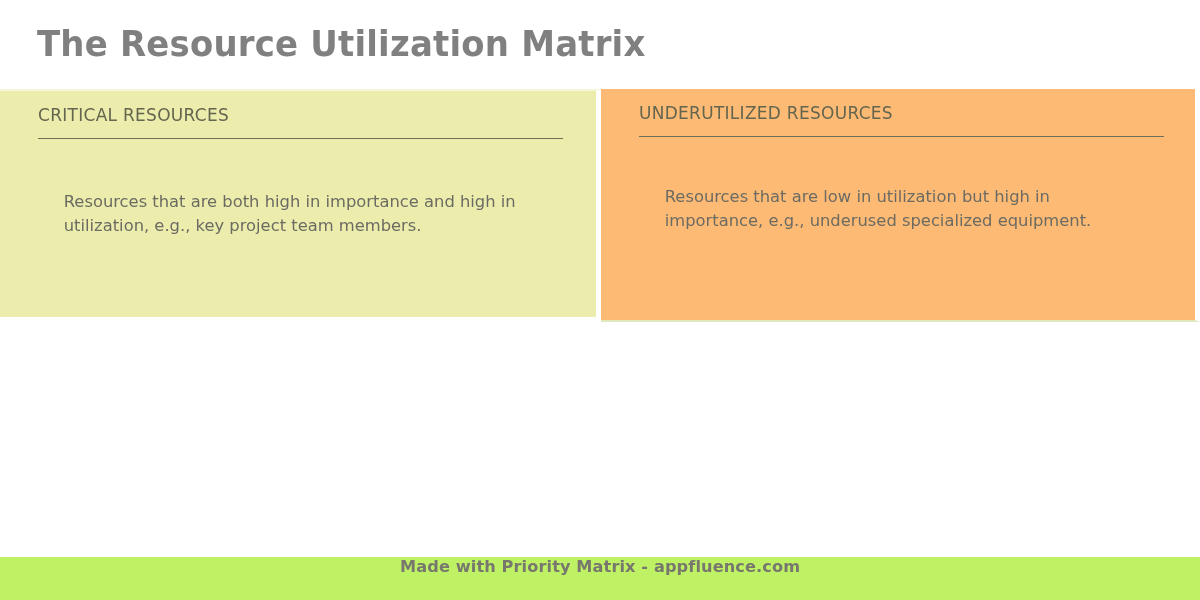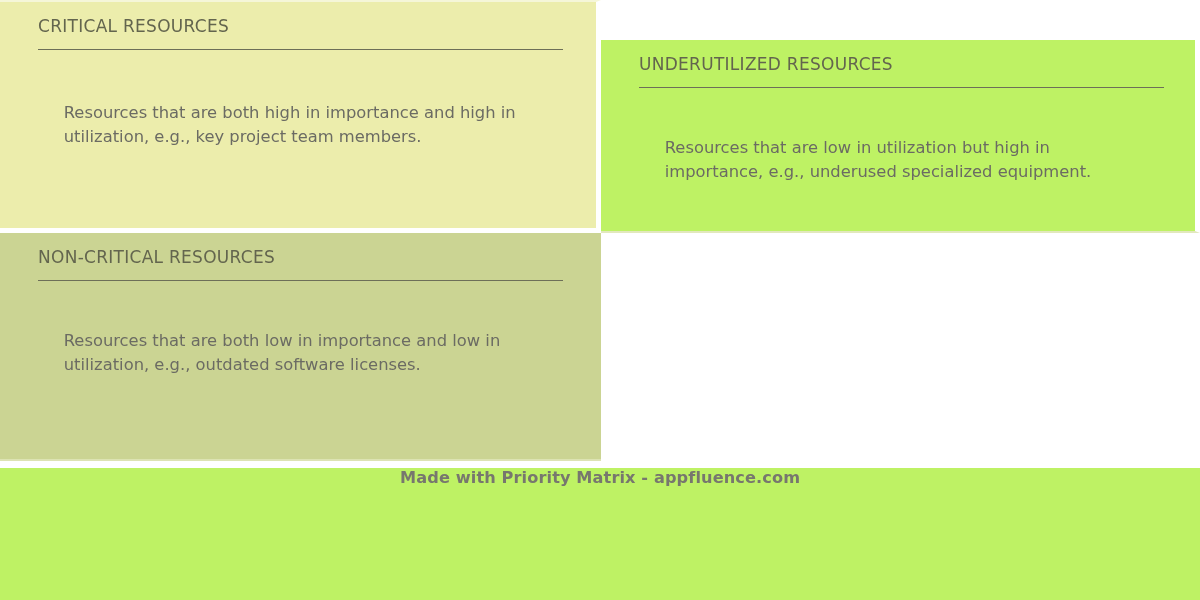--- a/index.html
+++ b/index.html
@@ -70,24 +70,23 @@
     border-top: 2px solid #f5f6d8;
     border-right: 5px solid #ffffff;
     border-bottom: 5px solid #ffffff;
   }
   .q-tr {
     background: #dde3a5;
     border-top: 2px solid #e9eec4;
     border-bottom: 5px solid #ffffff;
   }
   .q-bl {
-    background: #bef264;
+    background: #fdba74;
     border-right: 5px solid #ffffff;
     border-bottom: 2px solid #e2e8bd;
-    margin-top: 40px;
   }
   .q-br {
     background: #cbd493;
     border-bottom: 2px solid #dde3b3;
   }
 
   .quadrant-heading {
     font-family: "DejaVu Sans", "Liberation Sans", sans-serif;
     font-size: 17.5px;
     font-weight: normal;
@@ -144,41 +143,39 @@
     letter-spacing: 0.1px;
     white-space: nowrap;
     transform: scaleX(0.98);
   }
 </style>
 </head>
 <body>
 
 <div id="page">
 
+  <div class="header">
+    <h1 class="page-title">The Resource Utilization Matrix</h1>
+  </div>
 
   <div class="matrix">
 
     <div class="quadrant q-tl">
       <div class="quadrant-heading">CRITICAL RESOURCES</div>
       <div class="heading-rule"></div>
       <div class="quadrant-body">Resources that are both high in importance and high in utilization, e.g., key project team members.</div>
     </div>
 
 
     <div class="quadrant q-bl">
       <div class="quadrant-heading">UNDERUTILIZED RESOURCES</div>
       <div class="heading-rule"></div>
       <div class="quadrant-body">Resources that are low in utilization but high in importance, e.g., underused specialized equipment.</div>
     </div>
 
-    <div class="quadrant q-br">
-      <div class="quadrant-heading">NON-CRITICAL RESOURCES</div>
-      <div class="heading-rule"></div>
-      <div class="quadrant-body">Resources that are both low in importance and low in utilization, e.g., outdated software licenses.</div>
-    </div>
 
   </div>
 
   <div class="footer">
     <div class="footer-text">Made with Priority Matrix - appfluence.com</div>
   </div>
 
 </div>
 
 </body></html>

